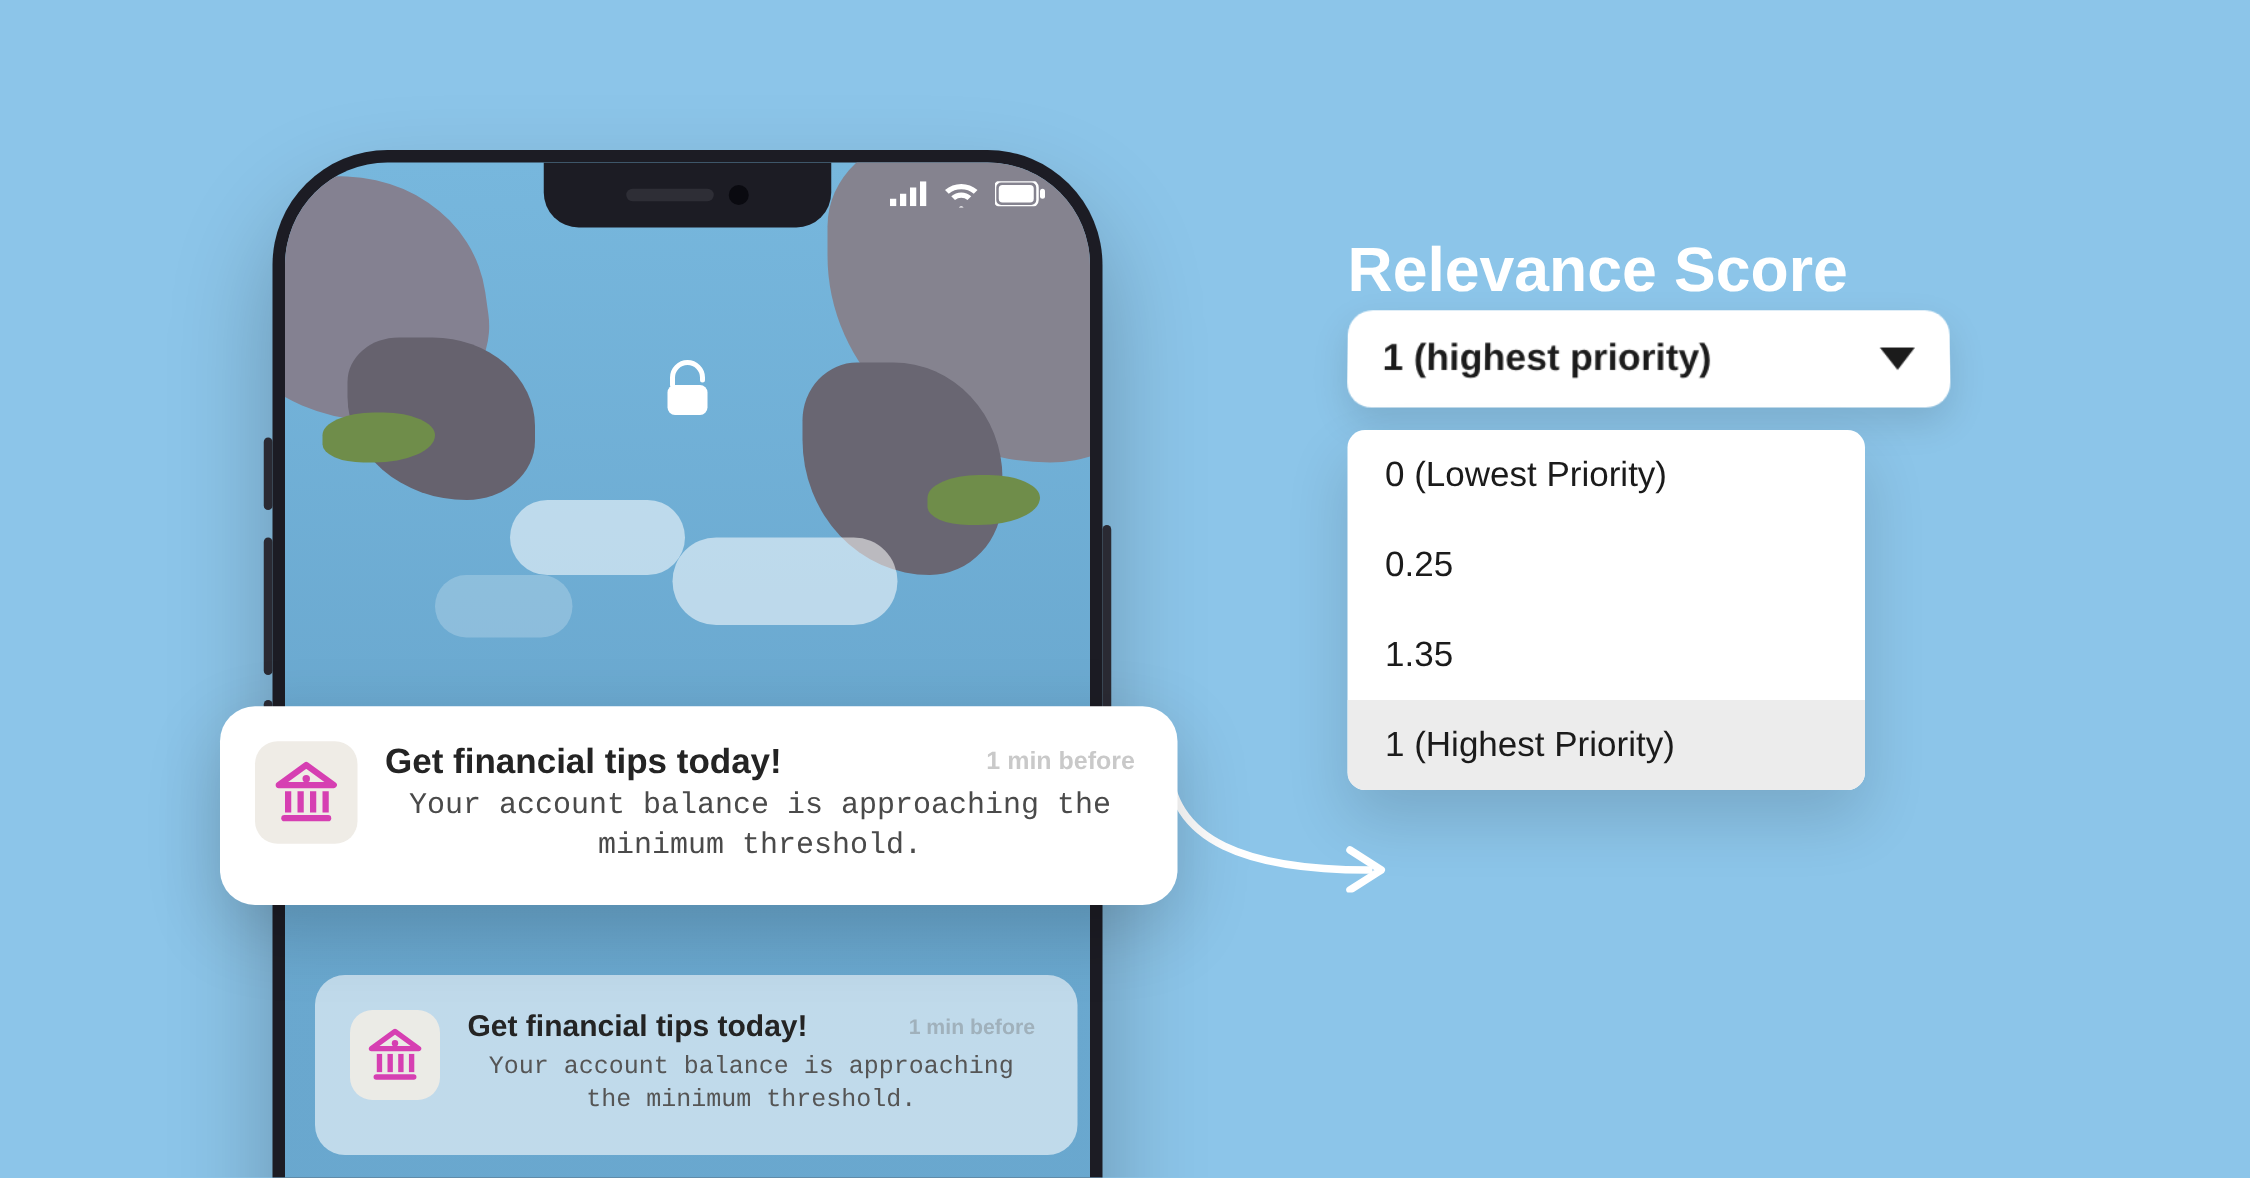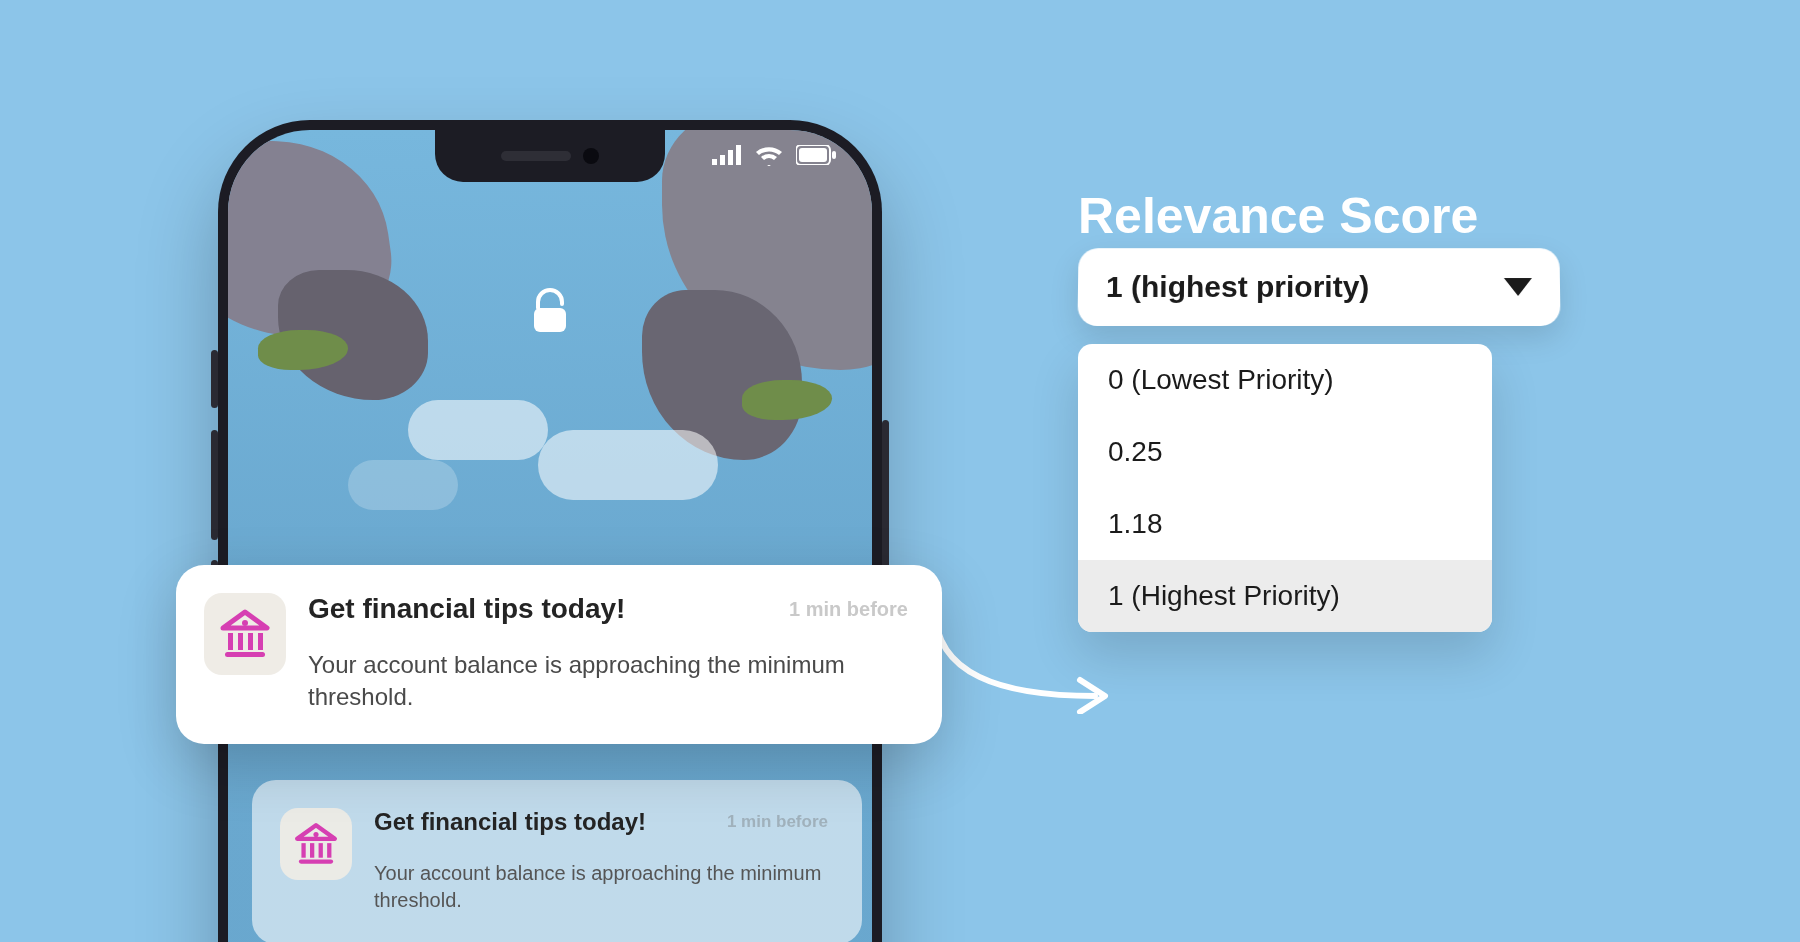--- a/index.html
+++ b/index.html
@@ -69,33 +69,33 @@
   .side-btn.s3 { left:-7px; top:440px; width:7px; height:110px; }
   .side-btn.s4 { right:-7px; top:300px; width:7px; height:170px; }
 
   
   .notif {
     position:absolute;
     background:#ffffff;
     border-radius:28px;
     box-shadow: 0 20px 60px rgba(0,0,0,0.18);
     padding: 28px 34px 30px 28px;
-    display:flex; gap:22px;
+    display:flex; gap:22px;text-align:center;
   }
   .notif.primary { left:176px; top:565px; width:766px; z-index:5; }
   .notif.secondary { left:252px; top:780px; width:610px; background:rgba(255,255,255,0.58); border-radius:24px; box-shadow:none; z-index:2;}
   .notif .icon-tile {
     width:82px; height:82px; border-radius:18px; background:#efece6;
     display:flex; align-items:center; justify-content:center; flex-shrink:0;
   }
   .notif .content { flex:1; }
   .notif .title-row { display:flex; justify-content:space-between; align-items:center; }
   .notif .title { font-weight:700; font-size:28px; color:#242424; }
   .notif .ts { color:#c9c9c9; font-size:20px; white-space:nowrap; margin-left:18px;font-weight:bold;}
-  .notif .body { font-size:24px; color:#4a4a4a; margin-top:24px; line-height:1.35;}
+  .notif .body { font-size:24px; color:#4a4a4a; margin-top:4px; line-height:1.35;font-family:Liberation Mono, monospace;}
   .notif.secondary .title { font-size:24px;}
   .notif.secondary .ts { font-size:17px; color:rgba(100,100,100,0.35);}
   .notif.secondary .body { font-size:20px; color:#555;}
   .notif.secondary .icon-tile { width:72px; height:72px; background:rgba(239,236,230,0.9);}
 
   
   .panel-title {
     position:absolute; left:1078px; top:152px;
     color:#fff; font-size:50px; font-weight:700;margin-top:35px;
   }
@@ -220,20 +220,20 @@
 <div class="panel-title">Relevance Score</div>
 
 <div class="dd">
   <div class="label">1 (highest priority)</div>
   <div class="caret"></div>
 </div>
 
 <div class="menu">
   <div class="item">0 (Lowest Priority)</div>
   <div class="item">0.25</div>
-  <div class="item">1.18</div>
+  <div class="item">1.35</div>
   <div class="item sel">1 (Highest Priority)</div>
 </div>
 
 <svg class="connector" viewBox="0 0 200 110">
   <path d="M5 5 C 5 70, 70 92, 165 92" stroke="#ffffff" stroke-width="6" fill="none" stroke-linecap="round"></path>
   <path d="M150 76 L175 92 L150 108" stroke="#ffffff" stroke-width="6" fill="none" stroke-linecap="round" stroke-linejoin="round"></path>
 </svg>
 
 </body></html>

